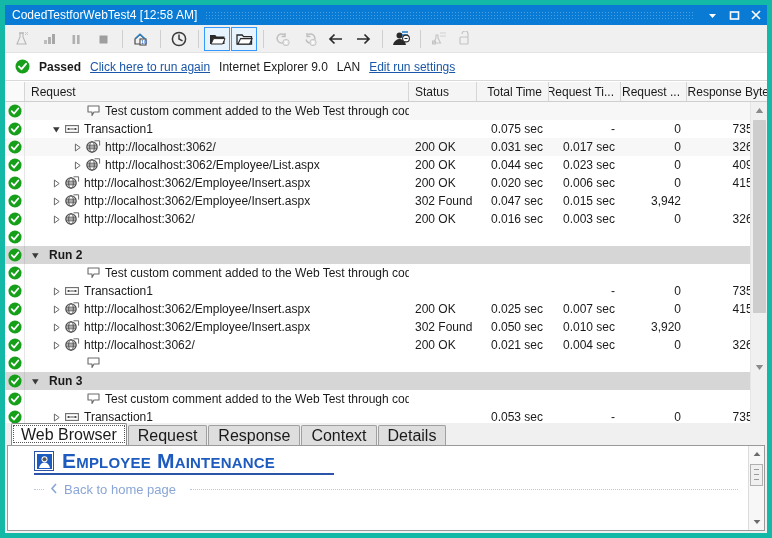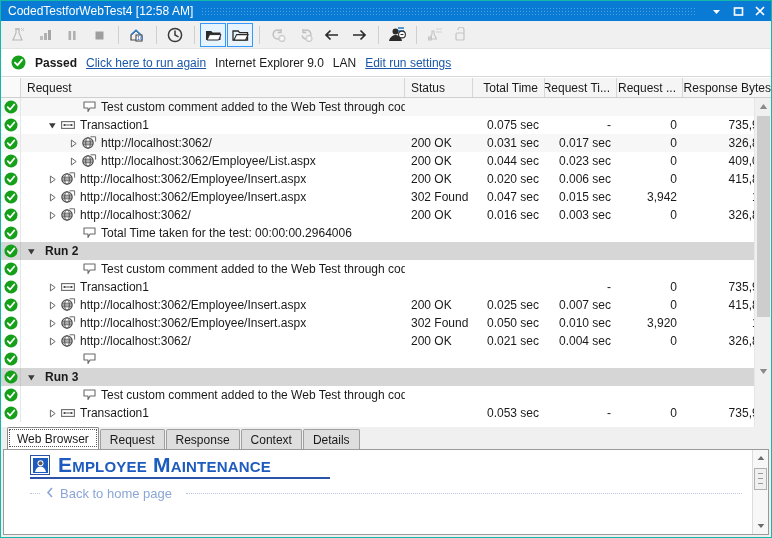--- a/index.html
+++ b/index.html
@@ -6,21 +6,21 @@
   html, body {
     width: 772px; height: 538px;
     font-family: "Liberation Sans", sans-serif;
     font-size: 12px;
     background: #ffffff;
     overflow: hidden;
   }
   #app {
     width: 772px; height: 538px;
     position: relative;
-    border: 1px solid #14b8a6;
+    border: 5px solid #14b8a6;
     background: #f0f0f0;
     display: flex;
     flex-direction: column;
   }
 
   
   .titlebar {
     height: 20px;
     background: #0a7bd4;
     color: #ffffff;
@@ -234,21 +234,21 @@
     height: 22px;
     display: flex;
     align-items: flex-end;
     padding-left: 4px;
     flex: 0 0 auto;
   }
   .tab {
     height: 20px;
     padding: 0 9px;
     display: flex; align-items: center;
-    font-size: 12px;
+    font-size: 16px;
     color: #1a1a1a;
     background: #dedede;
     border: 1px solid #a0a0a0;
     border-bottom: none;
     margin-right: 1px;
     border-radius: 2px 2px 0 0;
   }
   .tab.active {
     background: #ffffff;
     height: 22px;
@@ -679,29 +679,20 @@
             <div class="cell right" style="flex: 0 0 72px; width: 72px;">0.003 sec</div>
             <div class="cell right" style="flex: 0 0 66px; width: 66px;">0</div>
             <div class="cell right" style="flex: 0 0 95px; width: 95px;">326,859</div>
           </div>
           <div class="row">
             <div class="gutter">
               <svg width="14" height="14" viewBox="0 0 15 15">
                 <circle cx="7.5" cy="7.5" r="7" fill="#16a01a"></circle>
                 <path d="M4 7.6 L6.5 10.2 L11 4.8" stroke="#ffffff" stroke-width="1.9" fill="none" stroke-linecap="round" stroke-linejoin="round"></path>
               </svg>
-            </div>
-            <div class="cell-req" style="flex: 0 0 384px; width: 384px; padding-left: 46px;">
-              <span class="expander"></span>
-              <span class="rowicon">
-                <svg width="13" height="12" viewBox="0 0 13 12">
-                  <path d="M1 1 L12 1 L12 7 L7 7 L5 10.5 L5 7 L1 7 Z" fill="#ffffff" stroke="#6a6a6a" stroke-width="1.1" stroke-linejoin="round"></path>
-                </svg>
-              </span>
-              <span class="rowlabel">Total Time taken for the test: 00:00:00.2964006</span>
             </div>
             <div class="cell left" style="flex: 0 0 68px; width: 68px;"></div>
             <div class="cell right" style="flex: 0 0 72px; width: 72px;"></div>
             <div class="cell right" style="flex: 0 0 72px; width: 72px;"></div>
             <div class="cell right" style="flex: 0 0 66px; width: 66px;"></div>
             <div class="cell right" style="flex: 0 0 95px; width: 95px;"></div>
           </div>
           <div class="row group">
             <div class="gutter">
               <svg width="14" height="14" viewBox="0 0 15 15">

